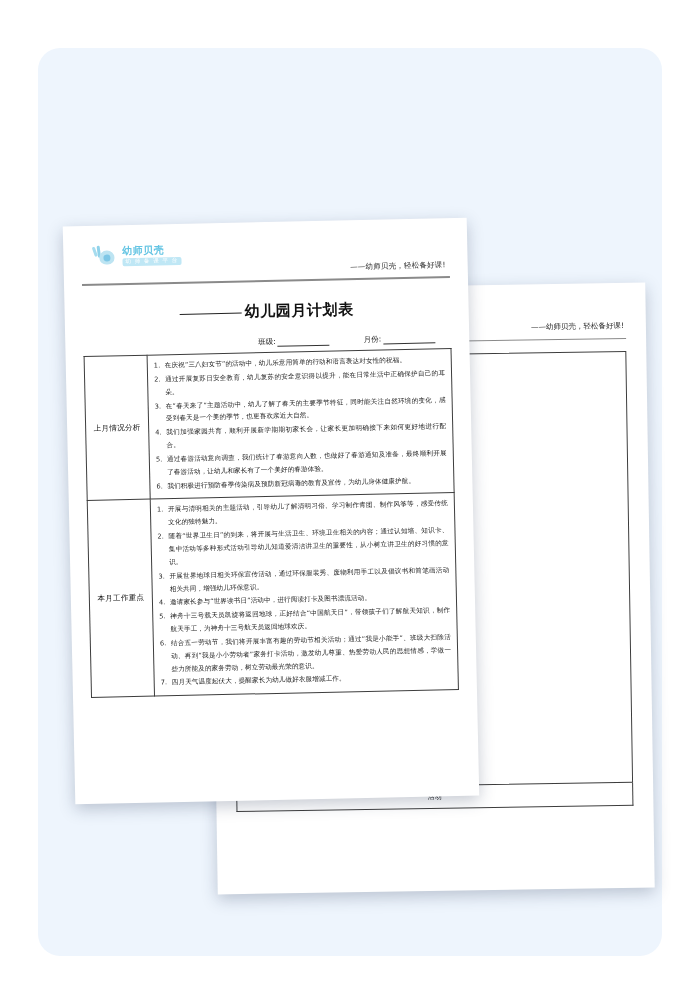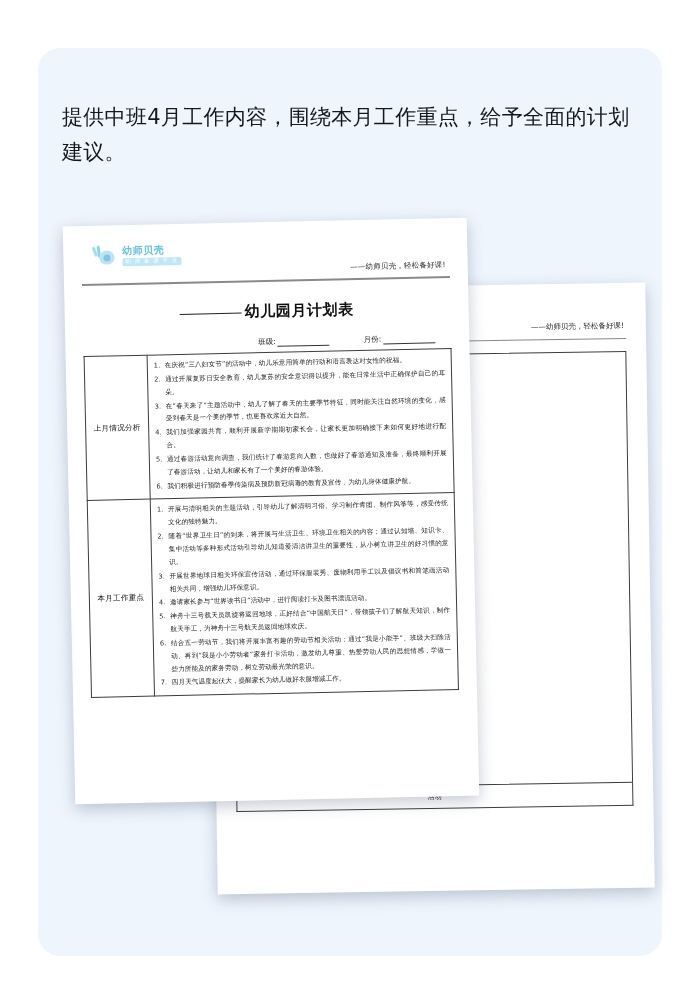--- a/index.html
+++ b/index.html
@@ -209,21 +209,20 @@
     color:#1d1d1d;
   }
 </style>
 </head>
 <body>
 
 <div class="stage">
 
   <div class="card"></div>
 
-  <div class="prompt">提供中班4月工作内容，围绕本月工作重点，给予全面的计划建议。</div>
 
   <div class="page page-back">
     <div class="page-inner">
       <div class="back-head">
         <div class="back-tag">——幼师贝壳，轻松备好课!</div>
         <div class="back-rule"></div>
       </div>
       <div class="back-box">
         <div class="back-line">宣传，为幼儿身体健康护航。</div>
         <div class="back-line">在万物复苏的春天更好地认识不同的部</div>

